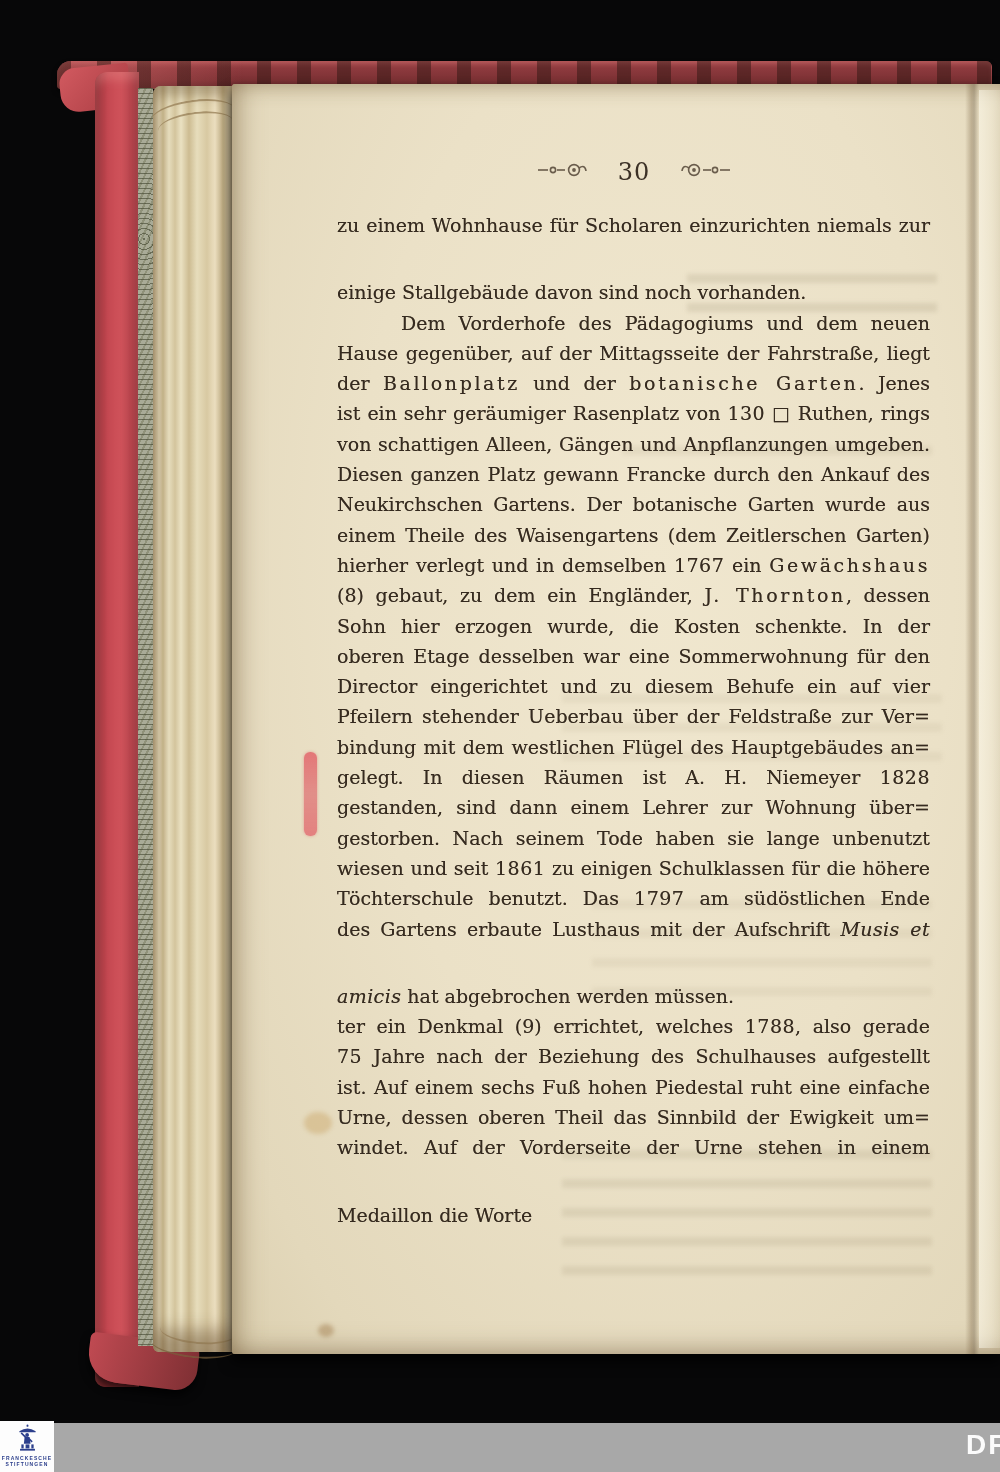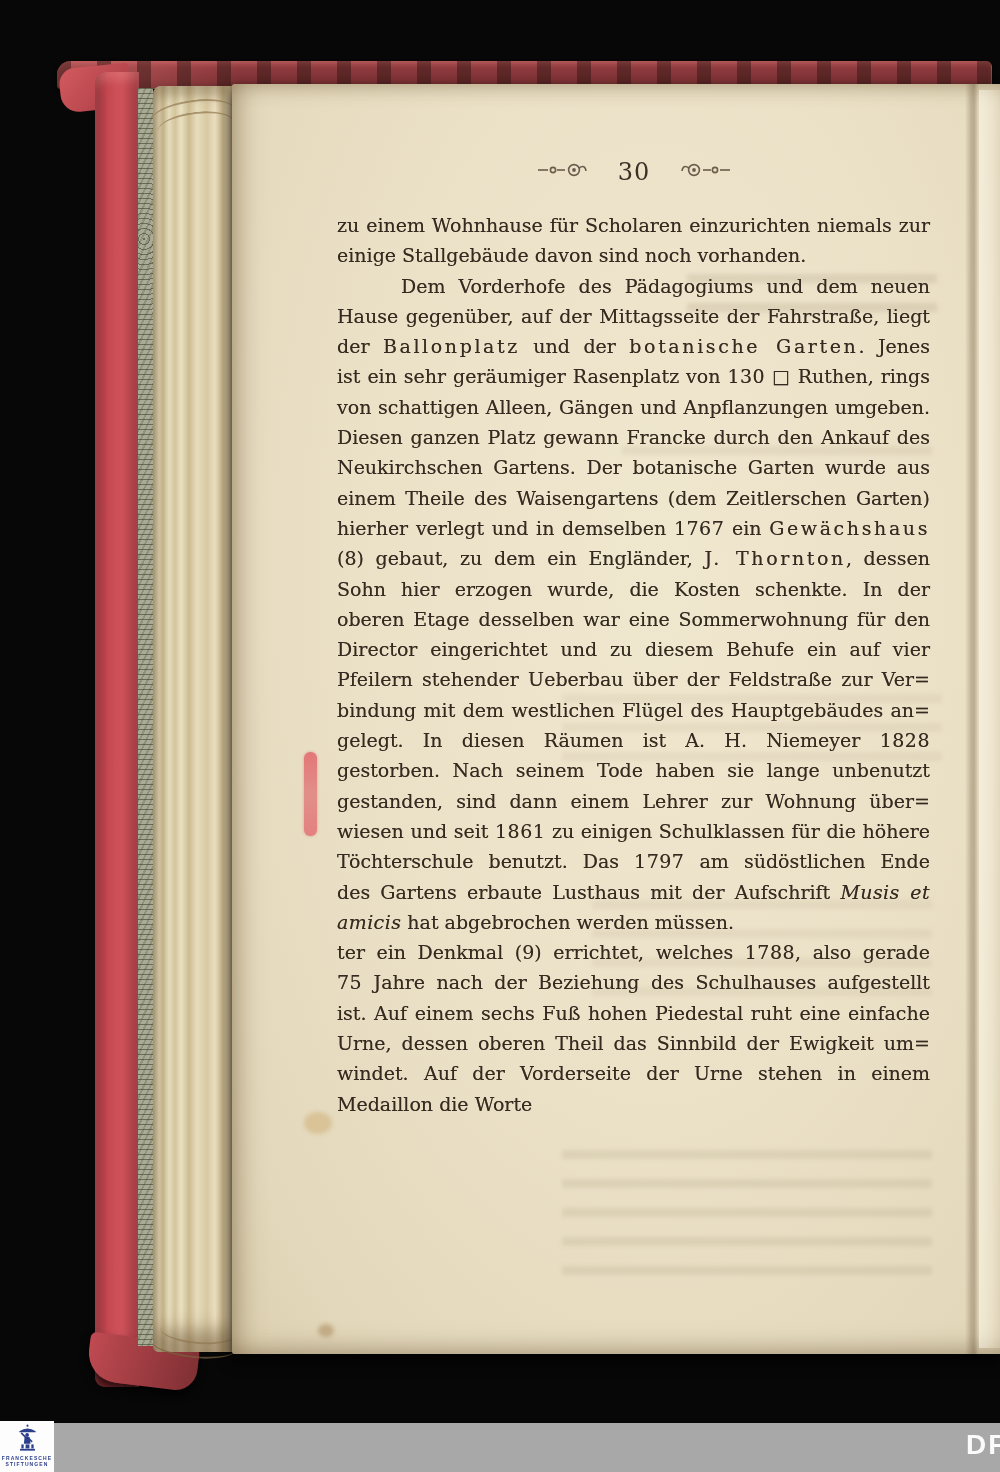--- a/index.html
+++ b/index.html
@@ -57,21 +57,21 @@
 
   
   .page-header{position:absolute;left:0;top:74px;width:740px;text-align:center;color:#3c3126;padding-left:32px;}
   .page-number{display:inline-block;font-size:24px;letter-spacing:1px;vertical-align:middle;padding:0 26px;}
   .orn{display:inline-block;vertical-align:middle;opacity:.8;}
   .orn.right{transform:scaleX(-1);}
 
   .text-block{position:absolute;left:105px;top:126px;width:593px;color:#352a1f;
     font-size:19px;text-shadow:0 0 .5px rgba(45,34,22,.55);}
   .tline{height:30.3px;line-height:30.3px;text-align:justify;text-align-last:justify;}
-  .tline.nojust{text-align:right;text-align-last:left;}
+  .tline.nojust{text-align:right;text-align-last:left;margin-top:37px;}
   .tline.ind{padding-left:64px;}
   .seg-g{letter-spacing:2.6px;}
   .seg-b{font-weight:normal;letter-spacing:.5px;}
   .seg-r{font-style:italic;letter-spacing:.4px;}
 
   .dedication{position:absolute;left:105px;top:1099px;width:593px;text-align:center;
     color:#33281d;font-size:21px;font-weight:bold;line-height:30.5px;
     text-shadow:0 0 .5px rgba(45,34,22,.6);}
   .dedication .l2{word-spacing:12px;}
 
@@ -166,22 +166,22 @@
         <div class="tline"><span class="seg-n">Neukirchschen Gartens.  Der botanische Garten wurde aus</span></div>
         <div class="tline"><span class="seg-n">einem Theile des Waisengartens (dem Zeitlerschen Garten)</span></div>
         <div class="tline"><span class="seg-n">hierher verlegt und in demselben </span><span class="seg-b">1767</span><span class="seg-n"> ein </span><span class="seg-g">Gewächshaus</span></div>
         <div class="tline"><span class="seg-n">(8) gebaut, zu dem ein Engländer, </span><span class="seg-g">J. Thornton</span><span class="seg-n">, dessen</span></div>
         <div class="tline"><span class="seg-n">Sohn hier erzogen wurde, die Kosten schenkte.  In der</span></div>
         <div class="tline"><span class="seg-n">oberen Etage desselben war eine Sommerwohnung für den</span></div>
         <div class="tline"><span class="seg-n">Director eingerichtet und zu diesem Behufe ein auf vier</span></div>
         <div class="tline"><span class="seg-n">Pfeilern stehender Ueberbau über der Feldstraße zur Ver=</span></div>
         <div class="tline"><span class="seg-n">bindung mit dem westlichen Flügel des Hauptgebäudes an=</span></div>
         <div class="tline"><span class="seg-n">gelegt.  In diesen Räumen ist A. H. Niemeyer </span><span class="seg-b">1828</span></div>
+        <div class="tline"><span class="seg-n">gestanden, sind dann einem Lehrer zur Wohnung über=</span></div>
         <div class="tline"><span class="seg-n">gestorben.  Nach seinem Tode haben sie lange unbenutzt</span></div>
-        <div class="tline"><span class="seg-n">gestanden, sind dann einem Lehrer zur Wohnung über=</span></div>
         <div class="tline"><span class="seg-n">wiesen und seit </span><span class="seg-b">1861</span><span class="seg-n"> zu einigen Schulklassen für die höhere</span></div>
         <div class="tline"><span class="seg-n">Töchterschule benutzt.  Das </span><span class="seg-b">1797</span><span class="seg-n"> am südöstlichen Ende</span></div>
         <div class="tline"><span class="seg-n">des Gartens erbaute Lusthaus mit der Aufschrift </span><span class="seg-r">Musis et</span></div>
         <div class="tline nojust"><span class="seg-r">amicis</span><span class="seg-n"> hat abgebrochen werden müssen.</span></div>
         <div class="tline"><span class="seg-n">ter ein Denkmal (9) errichtet, welches </span><span class="seg-b">1788</span><span class="seg-n">, also gerade</span></div>
         <div class="tline"><span class="seg-b">75</span><span class="seg-n"> Jahre nach der Beziehung des Schulhauses aufgestellt</span></div>
         <div class="tline"><span class="seg-n">ist.  Auf einem sechs Fuß hohen Piedestal ruht eine einfache</span></div>
         <div class="tline"><span class="seg-n">Urne, dessen oberen Theil das Sinnbild der Ewigkeit um=</span></div>
         <div class="tline"><span class="seg-n">windet.  Auf der Vorderseite der Urne stehen in einem</span></div>
         <div class="tline nojust"><span class="seg-n">Medaillon die Worte</span></div>

